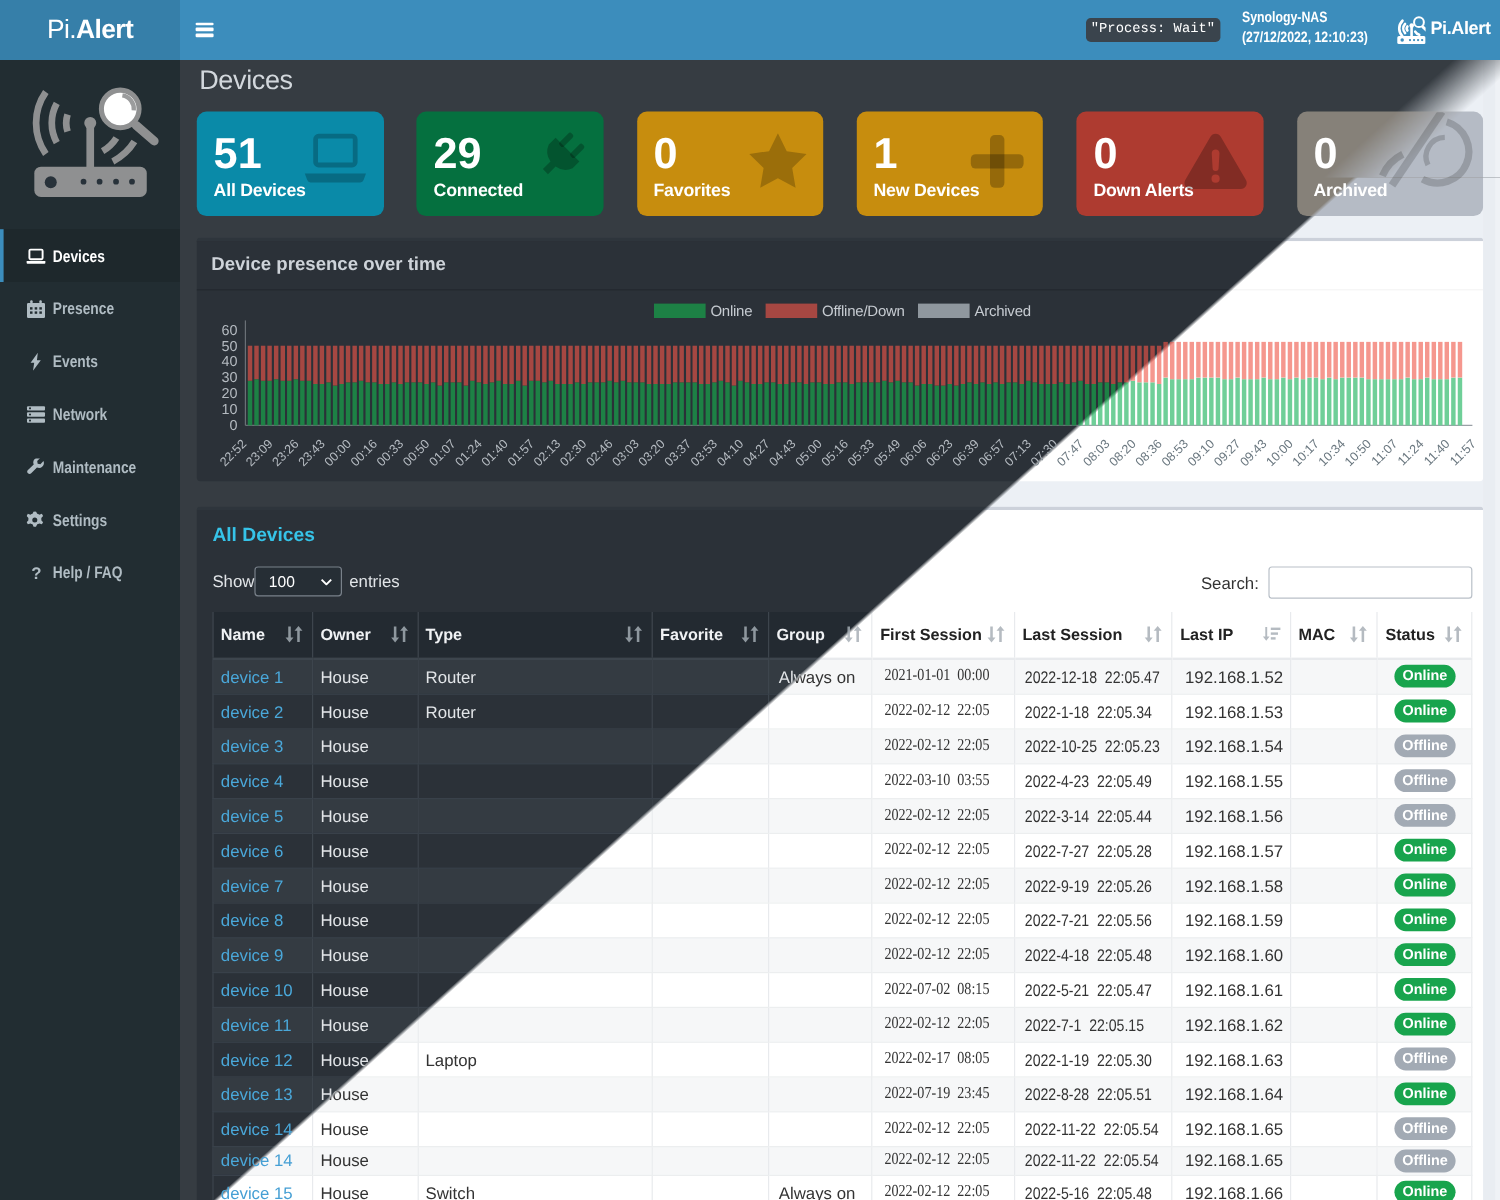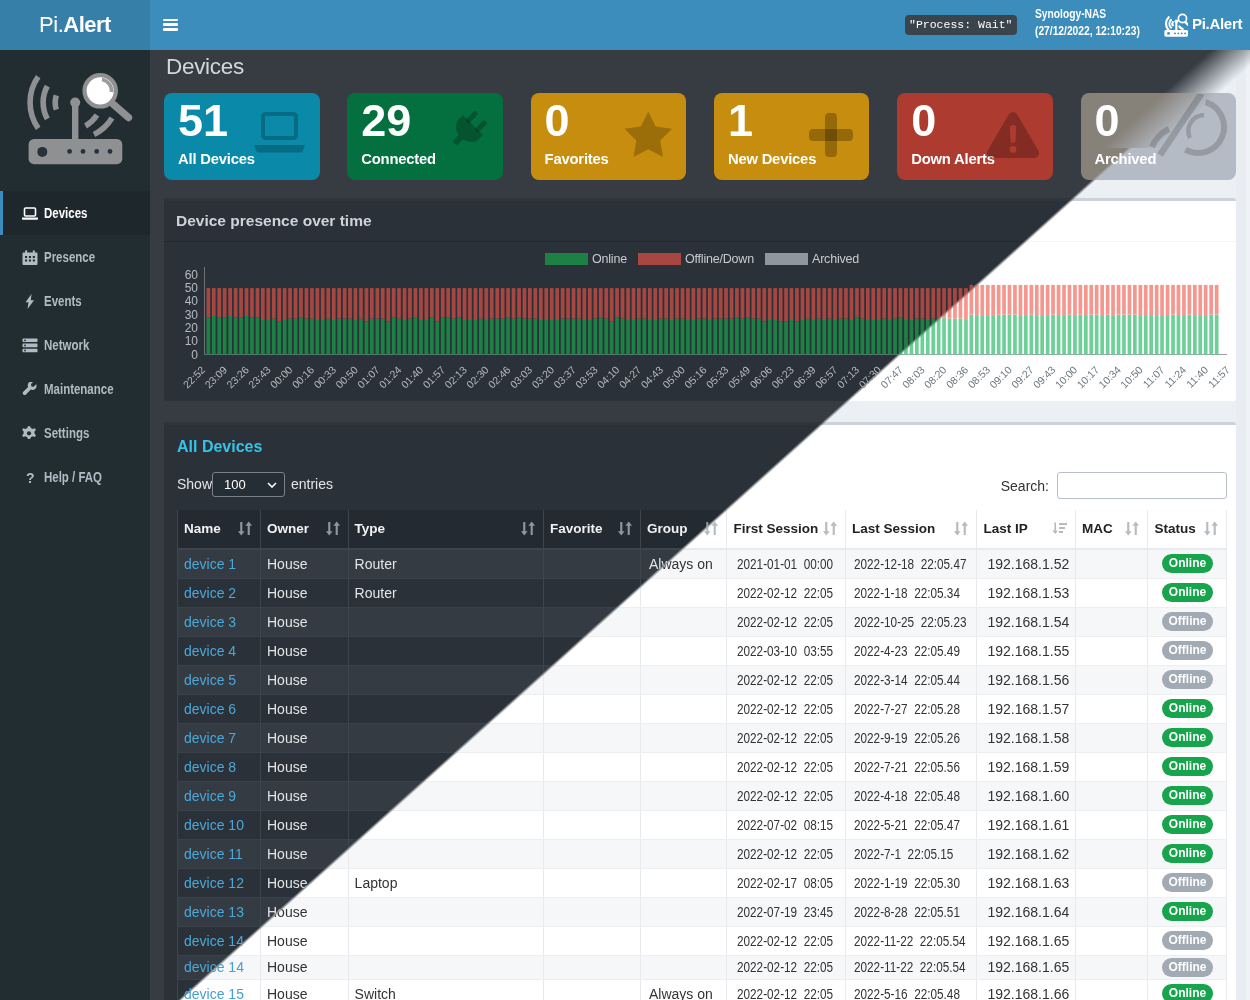--- a/index.html
+++ b/index.html
@@ -40,21 +40,21 @@
 .menu { position:absolute; top:141px; left:0; width:150px; list-style:none; }
 .menu li { height:44px; display:flex; align-items:center; padding-left:19px; color:#b0bcc3;
   font-size:14px; font-weight:600; border-left:3px solid transparent; }
 .menu li.active { background:#1e282c; border-left-color:#3c8dbc; color:#fff; }
 .menu .mi { width:16px; height:15px; margin-right:6px; flex:none; }
 .menu li span { margin-left:0; display:inline-block; transform:scaleX(0.82); transform-origin:left center; white-space:nowrap;}
 
 .content { position:absolute; left:150px; top:50px; width:1100px; height:950px; background:var(--bg); }
 .content h1 { position:absolute; left:16px; top:4px; font-size:22.5px; font-weight:400; color:var(--h1); letter-spacing:-0.3px;}
 .ibox { position:absolute; top:43px; width:155.5px; height:87px; border-radius:8px; color:#fff; }
-.inum { position:absolute; left:14px; top:2px; font-size:45px; font-weight:bold; }
+.inum { position:absolute; left:14px; top:14px; font-size:36px; font-weight:bold; }
 .ilab { position:absolute; left:14px; top:58px; font-size:14.8px; font-weight:bold; letter-spacing:-0.2px;}
 .iico { position:absolute; right:12px; top:50%; transform:translateY(-50%); }
 
 .panel { position:absolute; left:14px; width:1072px; background:var(--panel); border-radius:3px; border-top:3px solid var(--paneltop); }
 .chartpanel { top:147.5px; height:203.5px; }
 .phead { position:absolute; left:12px; top:11px; font-size:15.5px; font-weight:bold; color:var(--htext); }
 .chartpanel::after { content:""; position:absolute; left:0; top:40px; width:100%; height:1px; background:var(--panelline); }
 .legend { position:absolute; left:0; top:51px; width:100%; height:14px; font-size:12.5px; color:var(--legtext); }
 .legend .sw { position:absolute; top:1px; width:43px; height:12px; }
 .legend .lt { position:absolute; top:0; letter-spacing:-0.2px; }
@@ -81,21 +81,21 @@
 .dt th { color:var(--thtext); font-size:13.5px; text-align:left; padding-left:6px; position:relative;
   border-bottom:2px solid var(--tborder); }
 .dt .si { position:absolute; right:7px; top:50%; margin-top:-7.5px; fill:var(--sicon); }
 .dt td { font-size:14px; color:var(--text); padding-left:6px; border-bottom:1px solid var(--rborder);}
 .dt tbody tr { height:29px; }
 .dt tbody tr:nth-child(15) { height:24px; }
 .dt tbody tr:nth-child(odd) { background:var(--rowodd); }
 .dt tbody tr:nth-child(even) { background:var(--roweven); }
 .dt a { color:var(--link); }
 .dt .sq { display:inline-block; transform:scaleX(0.84); transform-origin:left center; white-space:nowrap; }
-.dt .c-grp { padding-left:8px; } .dt .c-fs { padding-left:10px; } .dt .c-ls { padding-left:8px; }
+.dt .c-grp { padding-left:8px; } .dt .c-fs { padding-left:10px;font-family:Liberation Serif, serif; } .dt .c-ls { padding-left:8px; }
 .dt .c-ip { padding-left:10px; } .dt .c-st { text-align:center; padding-left:0; }
 .pill { display:inline-block; width:51px; height:19px; border-radius:10px; color:#fff; font-size:12px;
   font-weight:bold; text-align:center; line-height:19px; }
 .pill.on { background:#18a44d; } .pill.off { background:#a2aab4; }
 
 .scrolla { position:absolute; left:1086px; top:0; width:9.5px; height:950px; background:var(--bg); }
 .scrollb { position:absolute; left:1095.5px; top:0; width:4.5px; height:950px; background:var(--bg); }
 .page.light .scrolla { background:#e9edf2; }
 .page.light .scrollb { background:#eff2f6; }
 </style></head>

